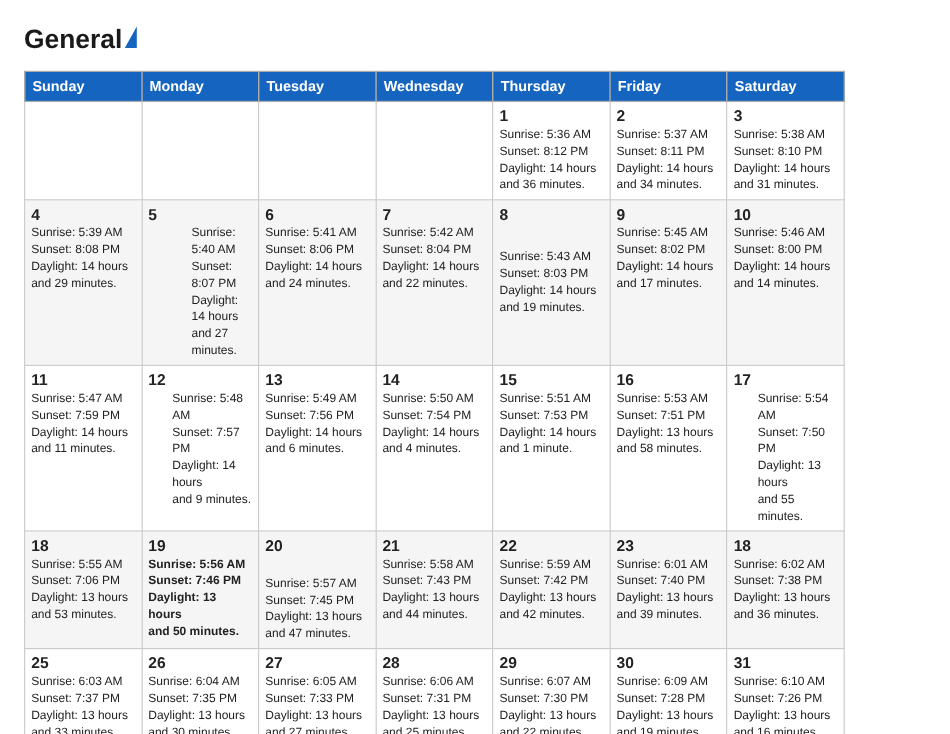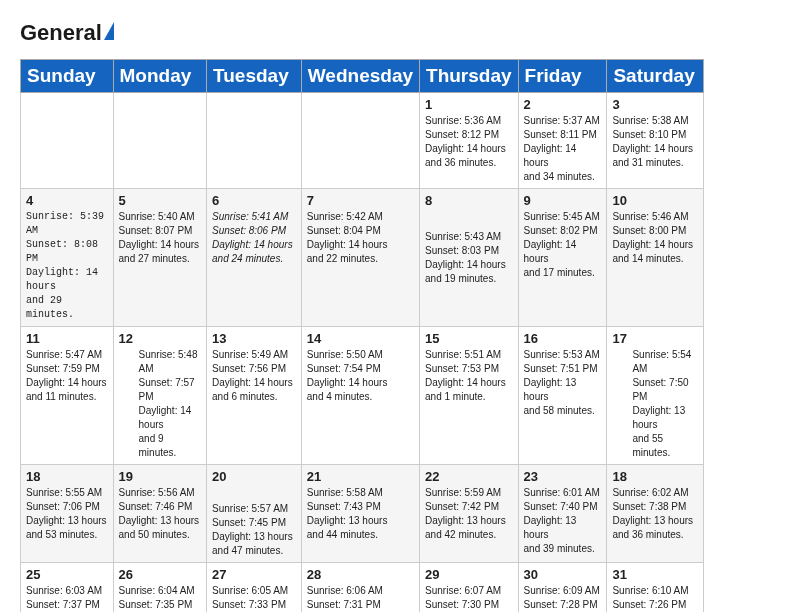--- a/index.html
+++ b/index.html
@@ -5,21 +5,21 @@
     * { box-sizing: border-box; margin: 0; padding: 0; }
     body { font-family: Arial, sans-serif; background: #fff; width: 792px; min-height: 612px; }
     .page { width: 724px; padding: 20px; }
     .header { display: flex; align-items: flex-start; justify-content: space-between; margin-bottom: 10px; }
     .logo { display: flex; flex-direction: column; align-items: flex-start; }
     .logo-row { display: flex; align-items: center; }
     .title-block { text-align: right; }
     .month-year { font-size: 42px; font-weight: bold; color: #1a1a1a; }
     .location { font-size: 16px; color: #333; margin-top: 2px; }
     .calendar { width: 100%; border-collapse: collapse; }
-    .calendar th { background-color: #1565c0; color: #fff; text-align: left; padding: 5px 6px; font-size: 19px; border: 1px solid #aaa; }
+    .calendar th { background-color: #1565c0; color: #fff; text-align: left; padding: 5px 6px; font-size: 12px; border: 1px solid #aaa; }
     .calendar td { vertical-align: top; padding: 4px 5px; border: 1px solid #ccc; width: calc(100%/7); font-size: 10.5px; color: #222; min-height: 80px; height: 80px; background: #fff; }
     .calendar tr:nth-child(even) td { background: #f5f5f5; }
     .day-num { font-size: 13px; font-weight: bold; margin-bottom: 2px; }
     .day-info { font-size: 10px; line-height: 1.4; color: #222; }
     .empty { background: #fff !important; }
   </style>
 </head>
 <body>
 
 <div class="page">
@@ -77,35 +77,35 @@
             <div class="day-num">3</div>
             <div class="day-info" style="white-space: pre-line;">Sunrise: 5:38 AM
 Sunset: 8:10 PM
 Daylight: 14 hours
 and 31 minutes.</div>
           </td>
         </tr>
         <tr>
           <td>
             <div class="day-num">4</div>
-            <div class="day-info" style="white-space: pre-line; font-family: Liberation Mono, monospace;">Sunrise: 5:39 AM
+            <div class="day-info" style="white-space: pre-line;">Sunrise: 5:39 AM
 Sunset: 8:08 PM
 Daylight: 14 hours
 and 29 minutes.</div>
           </td>
           <td>
             <div class="day-num">5</div>
-            <div class="day-info" style="white-space: pre-line;">Sunrise: 5:40 AM
+            <div class="day-info" style="white-space: pre-line; margin-left: 36px;">Sunrise: 5:40 AM
 Sunset: 8:07 PM
 Daylight: 14 hours
 and 27 minutes.</div>
           </td>
           <td>
             <div class="day-num">6</div>
-            <div class="day-info" style="white-space: pre-line; font-style: italic;">Sunrise: 5:41 AM
+            <div class="day-info" style="white-space: pre-line;">Sunrise: 5:41 AM
 Sunset: 8:06 PM
 Daylight: 14 hours
 and 24 minutes.</div>
           </td>
           <td>
             <div class="day-num">7</div>
             <div class="day-info" style="white-space: pre-line;">Sunrise: 5:42 AM
 Sunset: 8:04 PM
 Daylight: 14 hours
 and 22 minutes.</div>
@@ -186,21 +186,21 @@
         <tr>
           <td>
             <div class="day-num">18</div>
             <div class="day-info" style="white-space: pre-line;">Sunrise: 5:55 AM
 Sunset: 7:06 PM
 Daylight: 13 hours
 and 53 minutes.</div>
           </td>
           <td>
             <div class="day-num">19</div>
-            <div class="day-info" style="white-space: pre-line;">Sunrise: 5:56 AM
+            <div class="day-info" style="white-space: pre-line; font-weight: bold;">Sunrise: 5:56 AM
 Sunset: 7:46 PM
 Daylight: 13 hours
 and 50 minutes.</div>
           </td>
           <td>
             <div class="day-num">20</div>
             <div class="day-info" style="white-space: pre-line; margin-top: 18px;">Sunrise: 5:57 AM
 Sunset: 7:45 PM
 Daylight: 13 hours
 and 47 minutes.</div>

